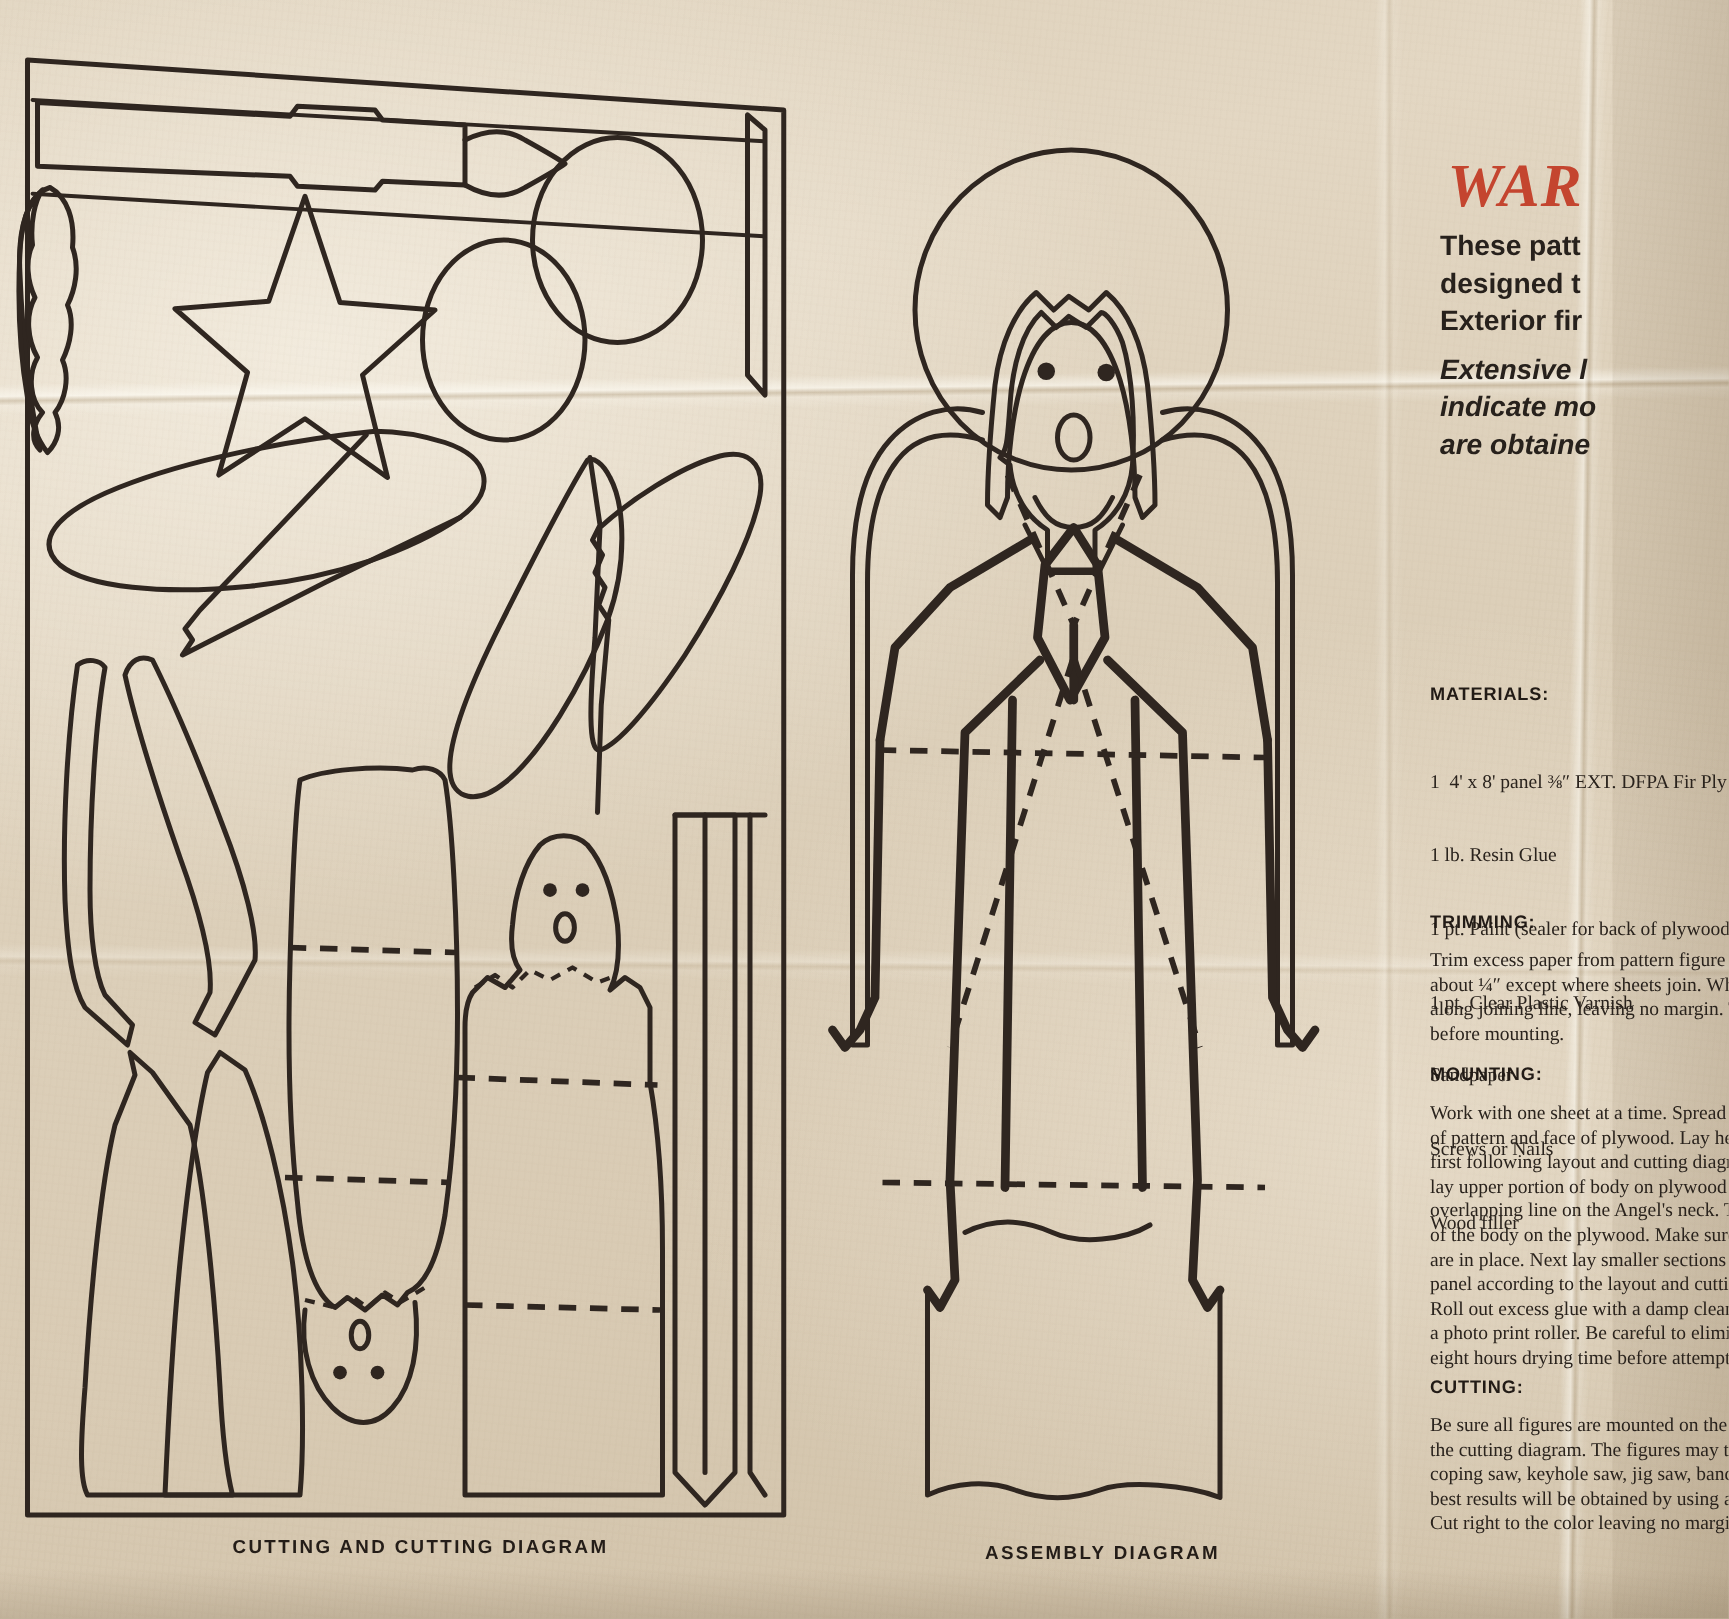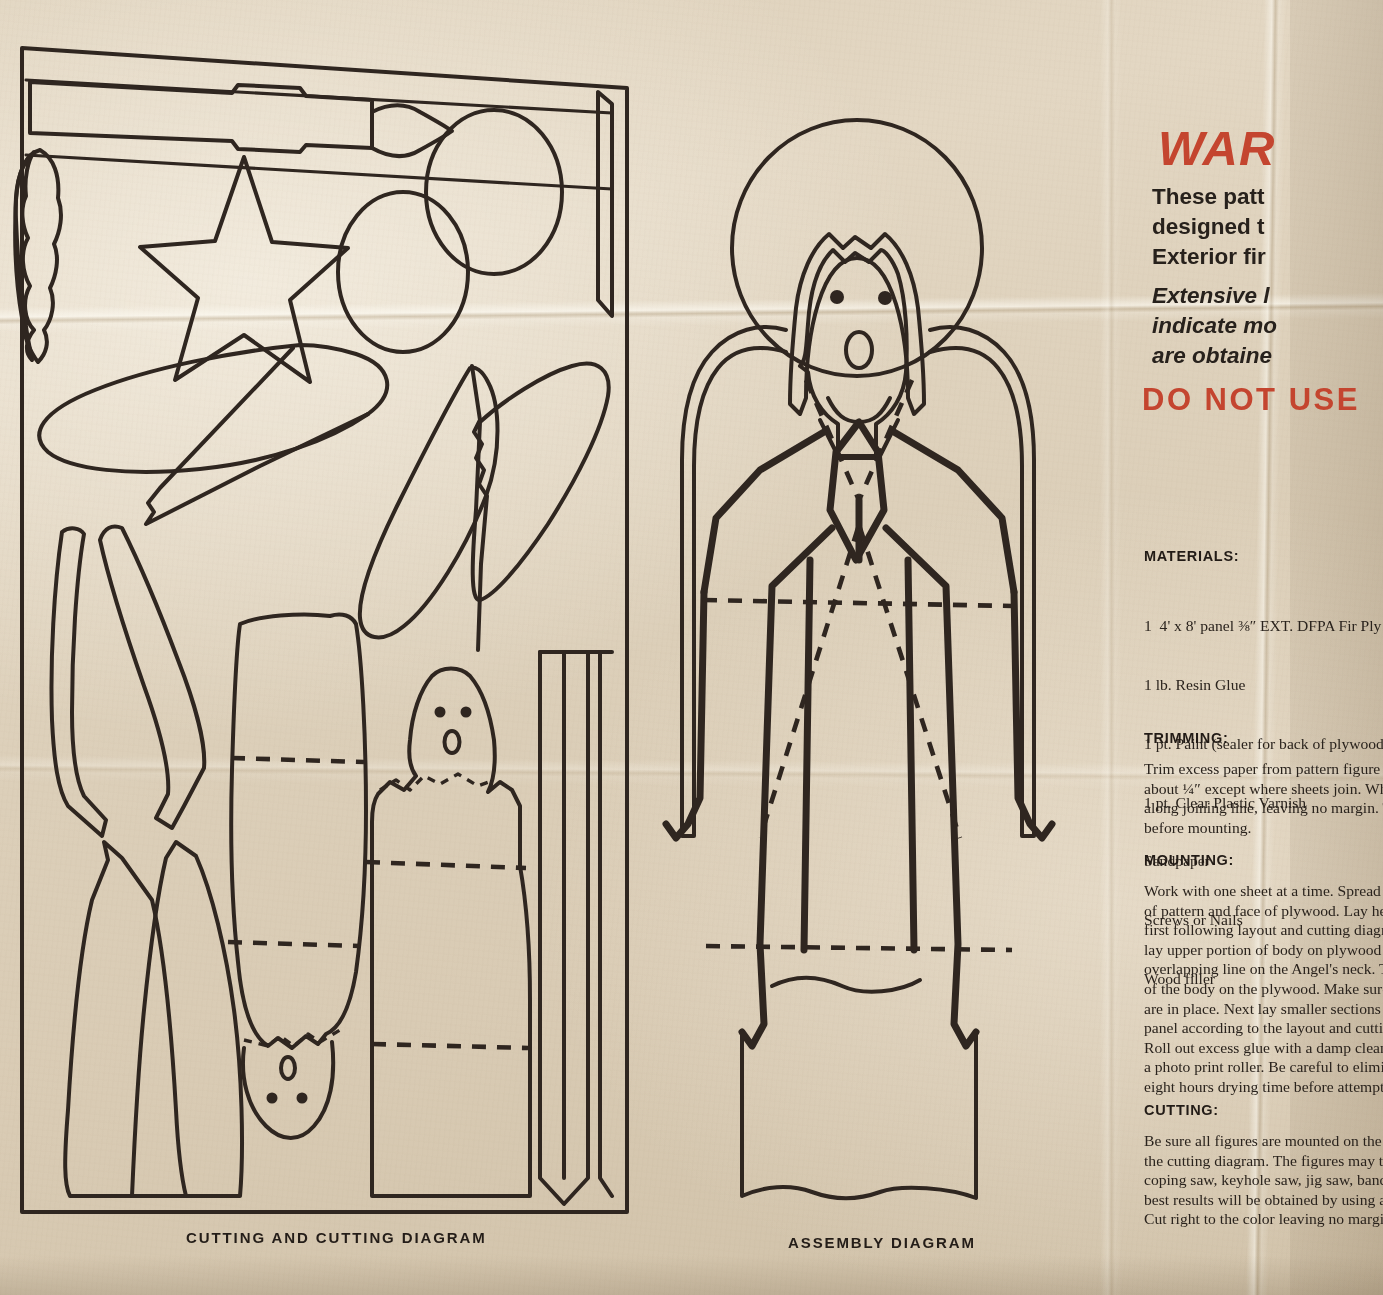--- a/index.html
+++ b/index.html
@@ -99,21 +99,21 @@
     top: 0;
     width: 300px;
     height: 1295px;
     overflow: hidden;
   }
   .warn-head {
     position: absolute;
     left: 34px;
     top: 120px;
     color: #c4452f;
-    font-family: Liberation Sans, sans-serif;
+    font-family: Liberation Serif, serif;
     font-weight: bold;
     font-style: italic;
     font-size: 49px;
     letter-spacing: 1px;
     white-space: nowrap;
   }
   .warn-body {
     position: absolute;
     left: 28px;
     top: 182px;
@@ -394,21 +394,20 @@
 
     <div class="warn-body">
       <span class="reg">These patt</span>
       <span class="reg">designed t</span>
       <span class="reg">Exterior fir</span>
       <span class="ital" style="margin-top:9px;">Extensive l</span>
       <span class="ital">indicate mo</span>
       <span class="ital">are obtaine</span>
     </div>
 
-    <div class="donot">DO NOT USE</div>
 
     <div class="sect" style="top:548px;">
       <h3>MATERIALS:</h3>
       <div class="matlist">
         <div>1  4' x 8' panel ⅜″ EXT. DFPA Fir Ply</div>
         <div>1 lb. Resin Glue</div>
         <div>1 pt. Paint (sealer for back of plywood)</div>
         <div>1 pt. Clear Plastic Varnish</div>
         <div>Sandpaper</div>
         <div>Screws or Nails</div>

